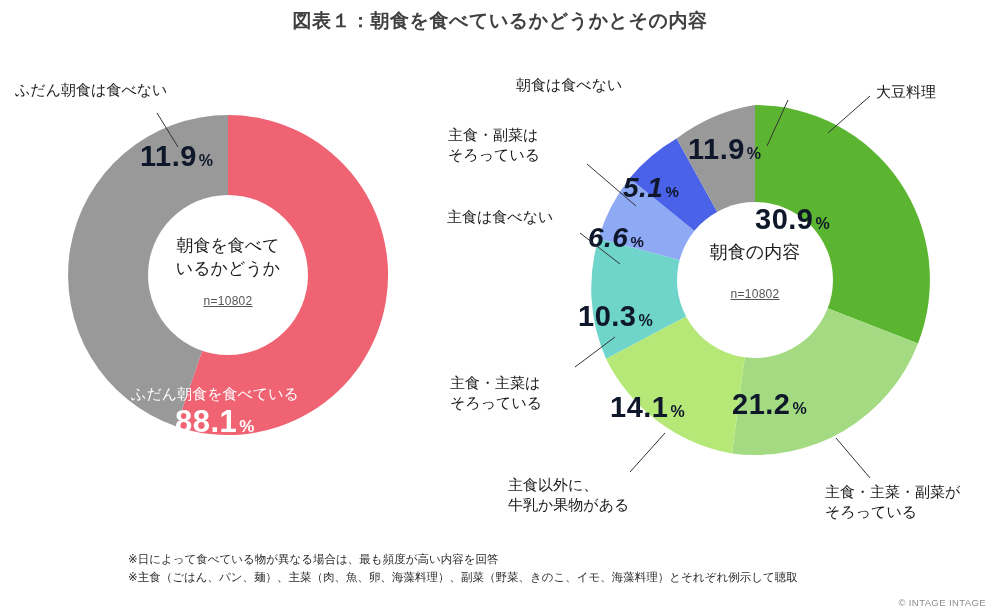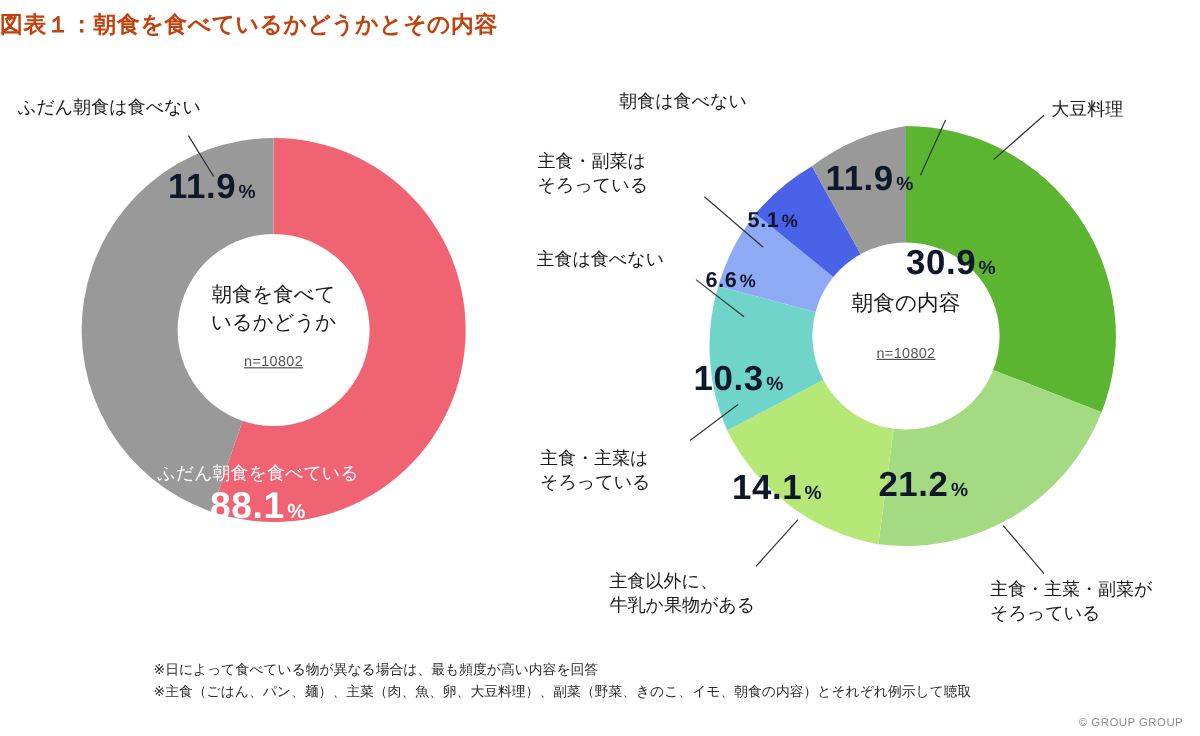--- a/index.html
+++ b/index.html
@@ -9,22 +9,23 @@
     font-family: "Liberation Sans", "DejaVu Sans", sans-serif;
     color: #231f20;
     position: relative;
     overflow: hidden;
   }
   .page { position: relative; width: 1000px; height: 613px; }
 
   
   .title {
     position: absolute; top: 8px; left: 0; width: 1000px;
+    text-align: center;
     font-size: 19px; font-weight: bold; letter-spacing: .5px;
-    color: #c2410c;
+    color: #404040;
   }
 
   
   .chart { position: absolute; }
   #chart-left  { left: 30px;  top: 95px;  width: 400px; height: 400px; }
   #chart-right { left: 540px; top: 90px;  width: 420px; height: 420px; }
 
   .donut-wrap { position: absolute; }
   #donut-left  { left: 28px; top: 10px;  width: 340px; height: 340px; }
   #donut-right { left: 30px; top: 5px;   width: 370px; height: 370px; }
@@ -40,21 +41,21 @@
   .hub-n { font-size: 12px; color: #555; margin-top: 12px; letter-spacing: .3px; text-decoration: underline; }
   #hub-right .hub-n { margin-top: 22px; }
 
   
   .val {
     position: absolute; color: #0f172a; font-weight: bold;
     white-space: nowrap; line-height: 1;
   }
   .val .num { font-size: 29px; letter-spacing: .5px; }
   .val .pct { font-size: 16px; font-weight: bold; margin-left: 2px; }
-  .val.small .num { font-size: 18px; }
+  .val.small .num { font-size: 28px; font-style: italic; }
   .val.small .pct { font-size: 15px; }
 
   
   .olabel {
     position: absolute; font-size: 15px; line-height: 1.32;
     color: #1a1a1a; white-space: nowrap;
   }
 
   
   .inner-label {
@@ -212,17 +213,17 @@
       <path class="leader" d="M 40 143 L 80 174"></path>
       <path class="leader" d="M 35 277 L 75 247"></path>
       <path class="leader" d="M 90 382 L 125 343"></path>
       <path class="leader" d="M 330 388 L 296 348"></path>
       <path class="leader" d="M 330 6 L 288 43"></path>
     </svg>
   </div>
 
   <div class="footnotes">
     <div>※日によって食べている物が異なる場合は、最も頻度が高い内容を回答</div>
-    <div>※主食（ごはん、パン、麺）、主菜（肉、魚、卵、大豆料理）、副菜（野菜、きのこ、イモ、朝食の内容）とそれぞれ例示して聴取</div>
+    <div>※主食（ごはん、パン、麺）、主菜（肉、魚、卵、海藻料理）、副菜（野菜、きのこ、イモ、海藻料理）とそれぞれ例示して聴取</div>
   </div>
 
-  <div class="credit">© GROUP GROUP</div>
+  <div class="credit">© INTAGE INTAGE</div>
 </div>
 
 </body></html>

